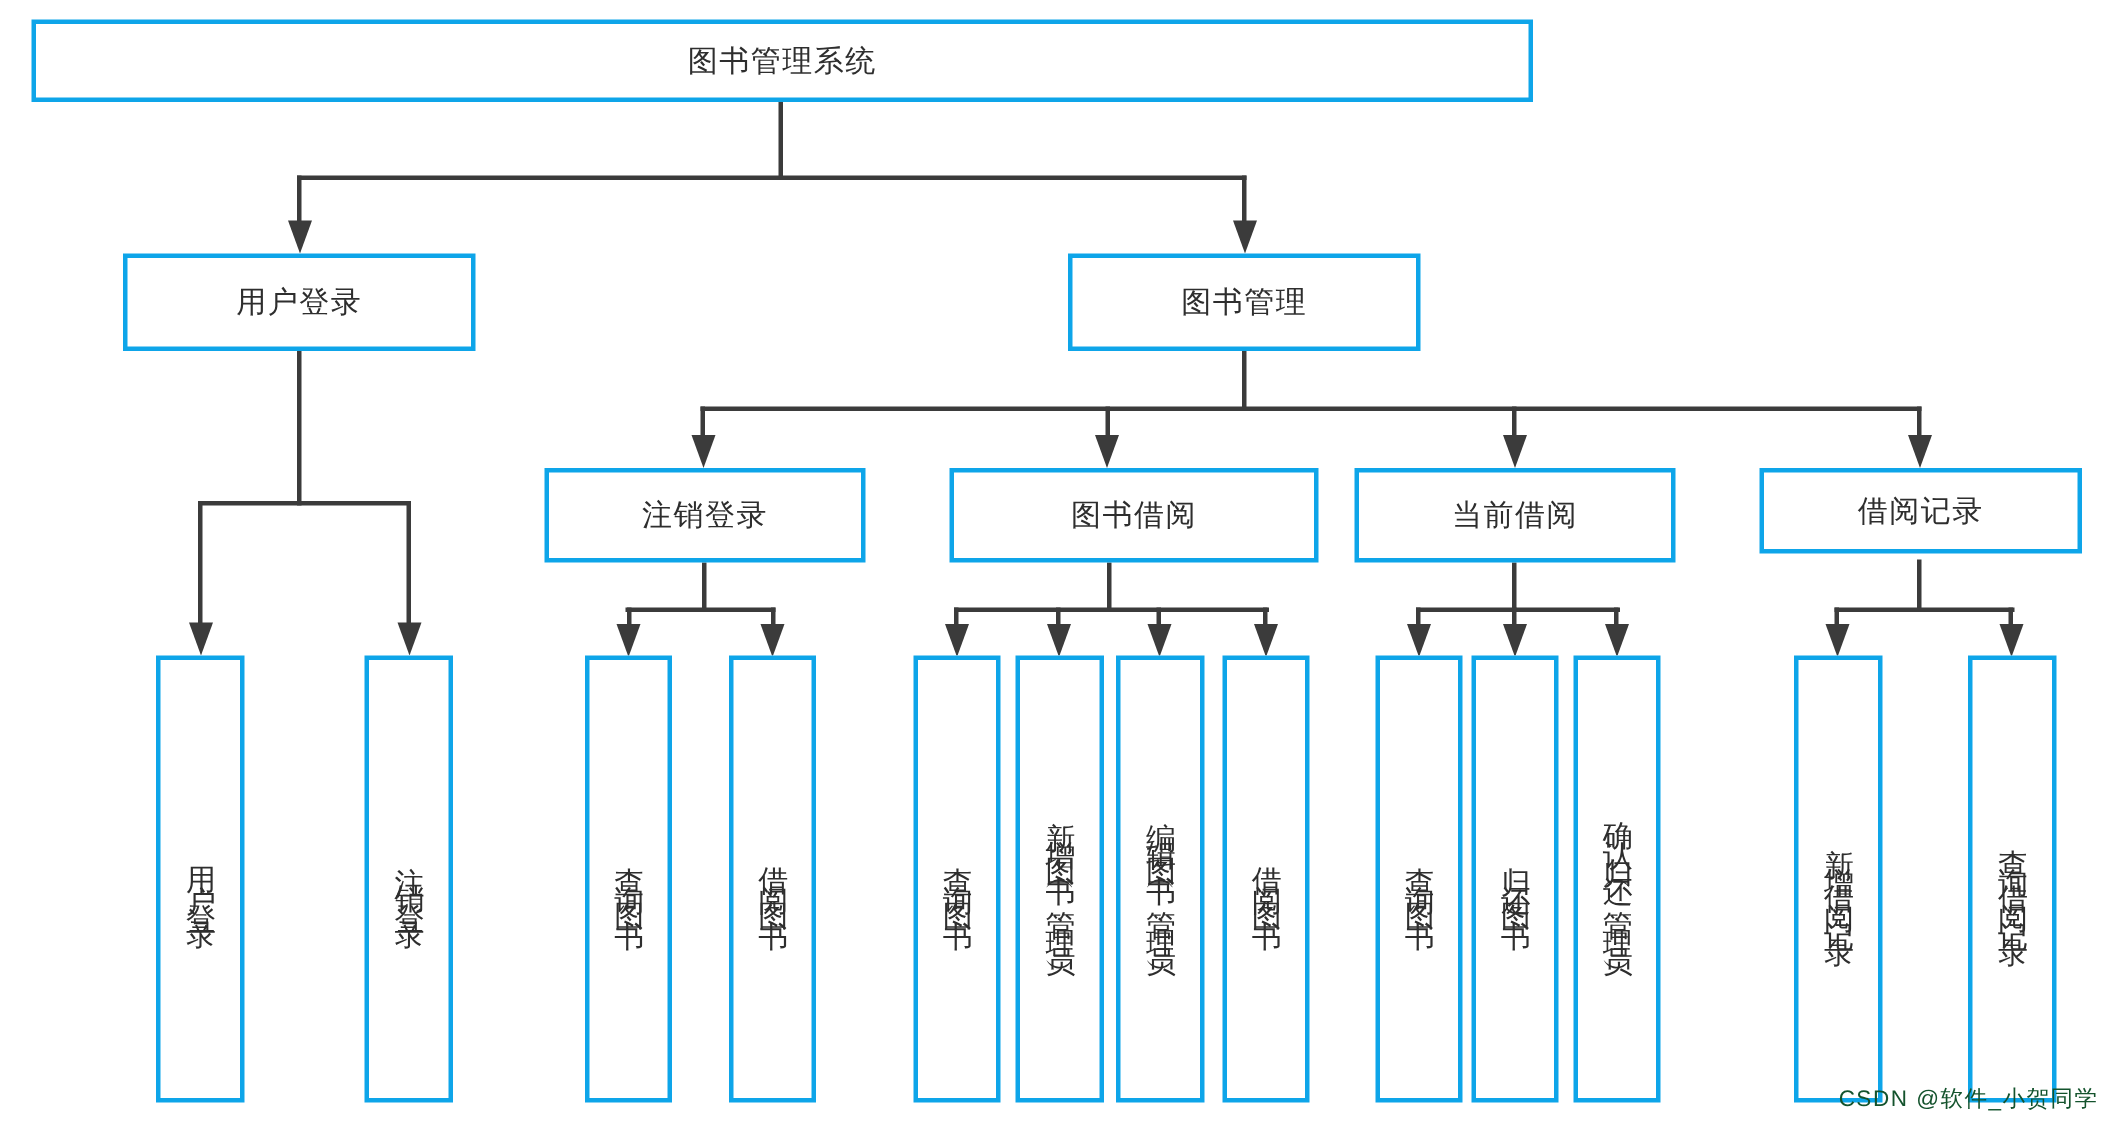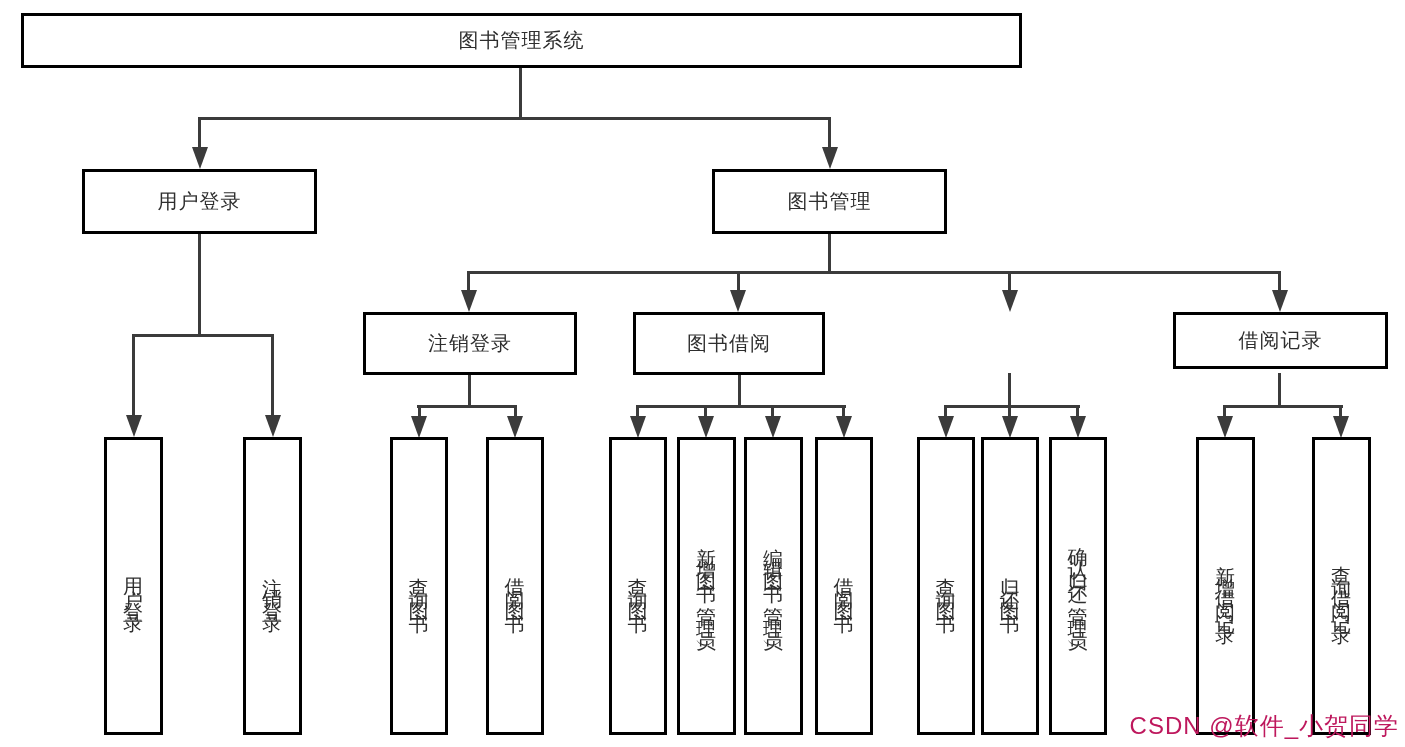--- a/index.html
+++ b/index.html
@@ -10,29 +10,29 @@
   .vl{position:absolute;width:3px;background:#3b3b3b;}
   .hl{position:absolute;height:3px;background:#3b3b3b;}
 
   
   .arrow{position:absolute;width:0;height:0;
          border-left:8px solid transparent;
          border-right:8px solid transparent;
          border-top:22px solid #3b3b3b;}
 
   
-  .box{position:absolute;background:#ffffff;border:3px solid #000000;
+  .box{position:absolute;background:#ffffff;border:3px solid #0ea5e9;
        box-sizing:border-box;display:flex;align-items:center;justify-content:center;
        color:#2e2e2e;}
   .box.h{font-size:20px;letter-spacing:1px;}
   .box.v span{writing-mode:vertical-rl;text-orientation:mixed;
               font-size:20px;line-height:1;letter-spacing:12px;}
 
-  .watermark{position:absolute;right:6px;bottom:5px;font-size:24px;
-             color:#be185d;letter-spacing:1px;z-index:5;}
+  .watermark{position:absolute;right:6px;bottom:5px;font-size:15px;
+             color:#14532d;letter-spacing:1px;z-index:5;}
 </style>
 </head>
 <body>
 
 <div class="canvas">
 
   <div class="vl" style="left:519px;top:66px;height:54px"></div>
   <div class="hl" style="left:198px;top:117px;width:633px"></div>
   <div class="vl" style="left:198px;top:117px;height:33px"></div>
   <div class="vl" style="left:828px;top:117px;height:33px"></div>
@@ -100,24 +100,27 @@
   </div>
 
   <div class="box h" style="left:712px;top:169px;width:235px;height:65px">
     <span>图书管理</span>
   </div>
 
   <div class="box h" style="left:363px;top:312px;width:214px;height:63px">
     <span>注销登录</span>
   </div>
 
-  <div class="box h" style="left:633px;top:312px;width:192px;height:63px">
+  <div class="box h" style="left:633px;top:312px;width:246px;height:63px">
     <span>图书借阅</span>
   </div>
 
+  <div class="box h" style="left:903px;top:312px;width:214px;height:63px">
+    <span>当前借阅</span>
+  </div>
 
   <div class="box h" style="left:1173px;top:312px;width:215px;height:57px">
     <span>借阅记录</span>
   </div>
 
   <div class="box v" style="left:104px;top:437px;width:59px;height:298px">
     <span>用户登录</span>
   </div>
 
   <div class="box v" style="left:243px;top:437px;width:59px;height:298px">

